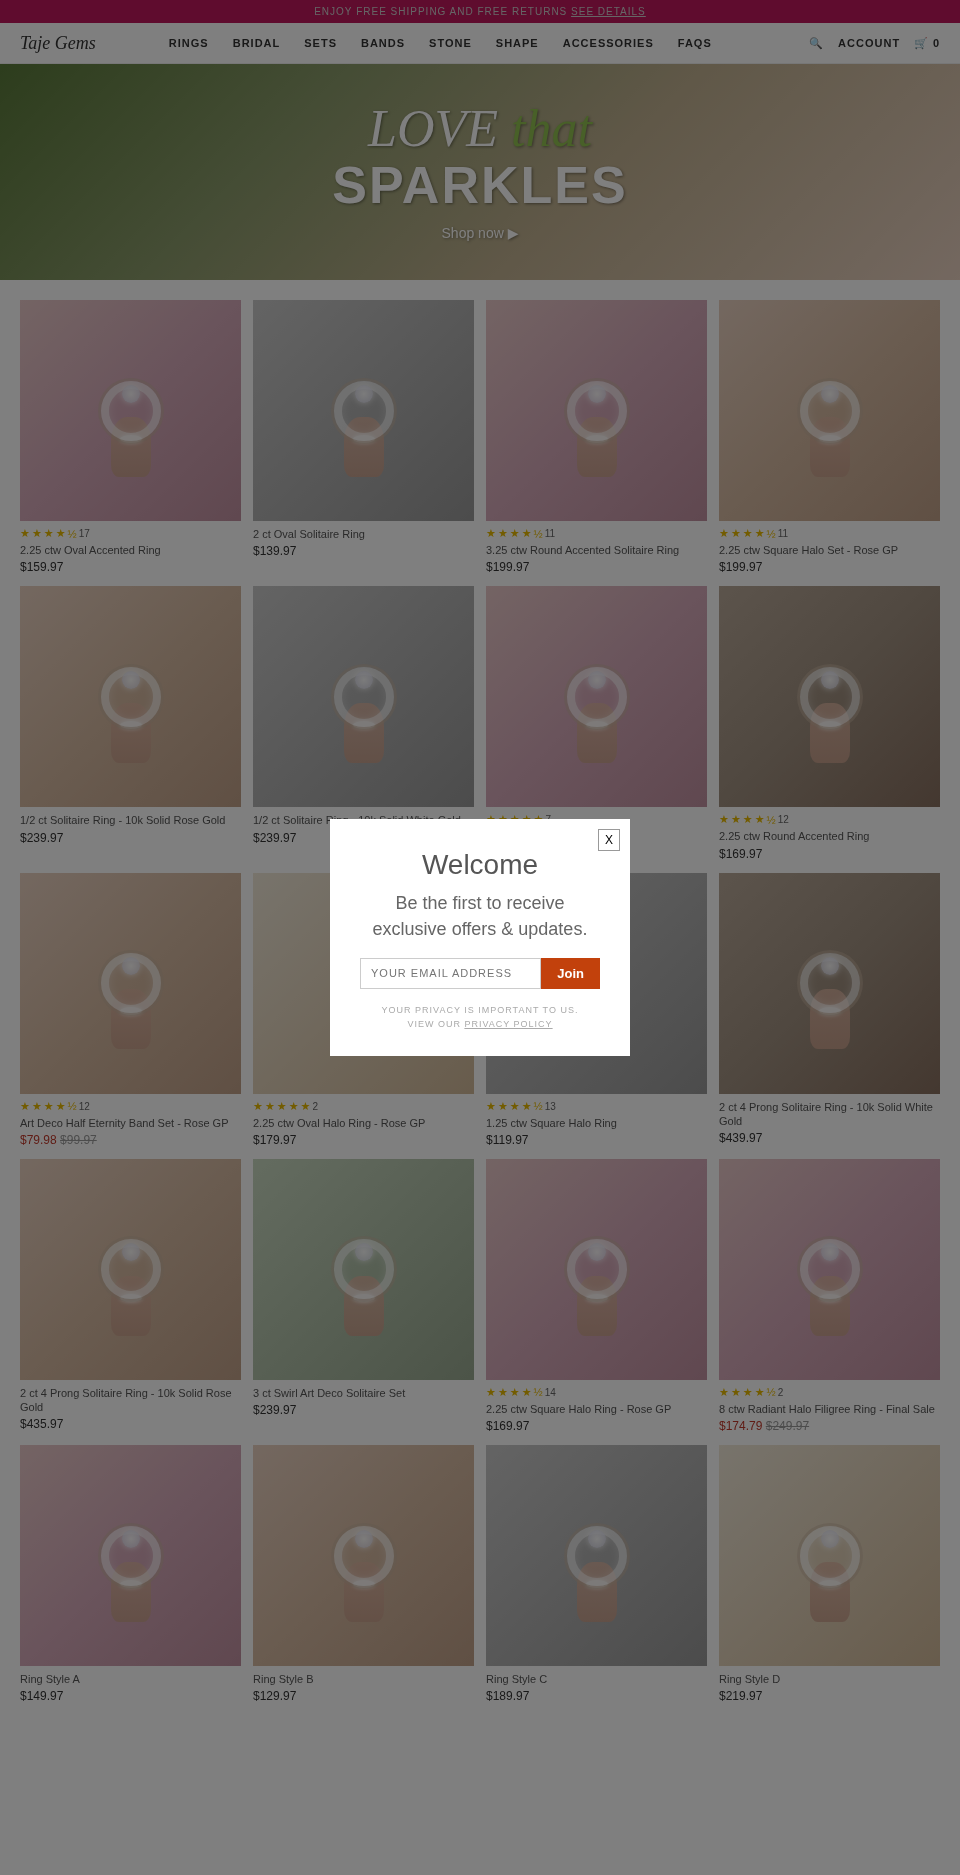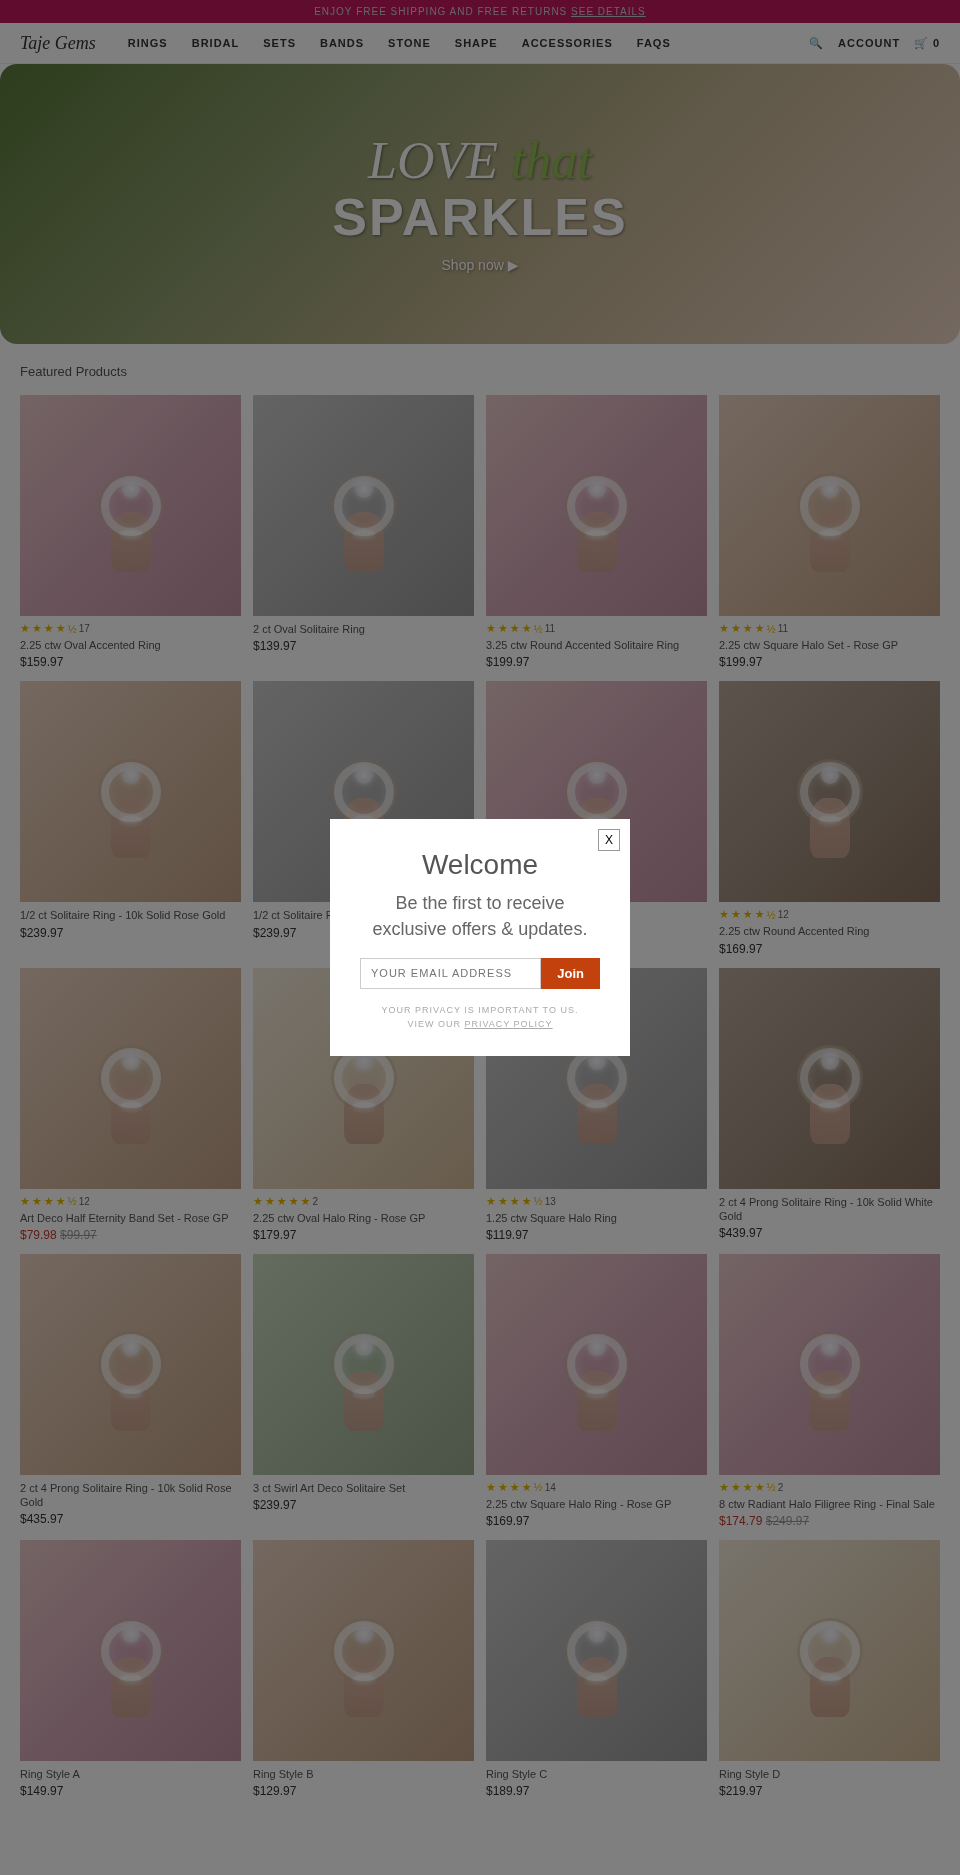--- a/index.html
+++ b/index.html
@@ -16,20 +16,21 @@
     }
     .top-banner a { color: #ccc; text-decoration: underline; }
 
     
     nav {
       display: flex;
       align-items: center;
       padding: 8px 20px;
       border-bottom: 1px solid #eee;
       position: relative;
+      gap: 41px;
     }
     .nav-logo {
       font-family: Georgia, serif;
       font-style: italic;
       font-size: 18px;
       color: #333;
       flex: 0 0 auto;
       margin-right: 20px;
     }
     .nav-links {
@@ -53,27 +54,26 @@
       gap: 14px;
       font-size: 11px;
       letter-spacing: 1px;
       color: #333;
     }
     .nav-right span { cursor: pointer; font-weight: bold; }
 
     
     .hero {
       position: relative;
-      height: 280px;
+      height: 216px;
       background: linear-gradient(135deg, #5a7a3a 0%, #8a9a6a 30%, #c0b090 60%, #e8d0c0 100%);
       overflow: hidden;
       display: flex;
       align-items: center;
       justify-content: center;
-      border-radius: 17px;
     }
     .hero-text {
       text-align: center;
       color: white;
       text-shadow: 1px 1px 3px rgba(0,0,0,0.4);
     }
     .hero-text .love { font-size: 52px; font-style: italic; font-family: Georgia, serif; line-height: 1; }
     .hero-text .sparkles { font-size: 52px; font-weight: bold; letter-spacing: 2px; text-transform: uppercase; }
     .hero-text .shop-now { font-size: 14px; margin-top: 10px; cursor: pointer; }
 
@@ -299,21 +299,20 @@
       <button class="modal-join">Join</button>
     </div>
     <div class="modal-privacy">
       <span>YOUR PRIVACY IS IMPORTANT TO US.</span><br>
       VIEW OUR <a>PRIVACY POLICY</a>
     </div>
   </div>
 </div>
 
 <div class="products-section">
-  <div class="section-title">Featured Products</div>
   <div class="products-grid" id="products-grid">
 
   <div class="product-card">
         <div class="product-img pink">
           <div class="hand-ring"></div>
           <div class="ring-shape"></div>
         </div>
         <div class="product-stars">
           <span class="star">★</span>
           <span class="star">★</span>

